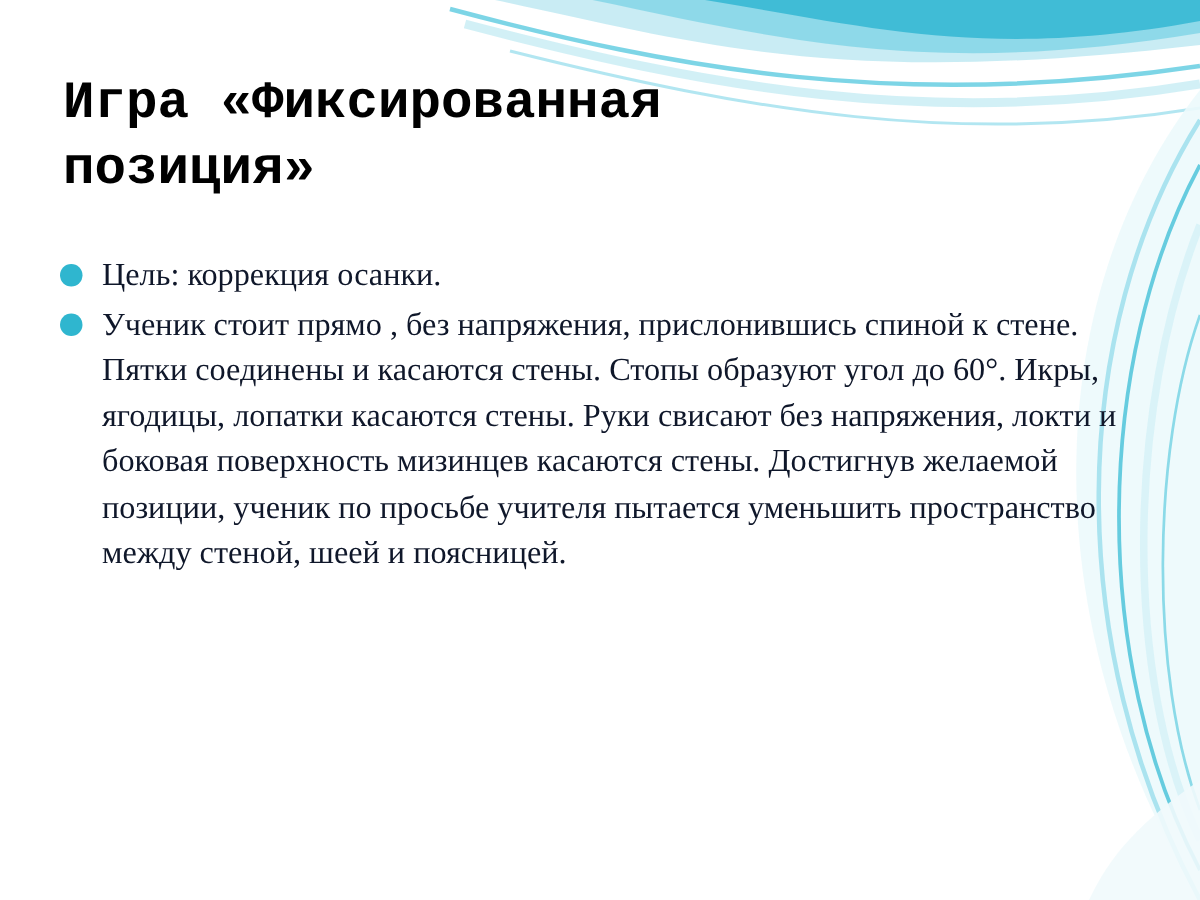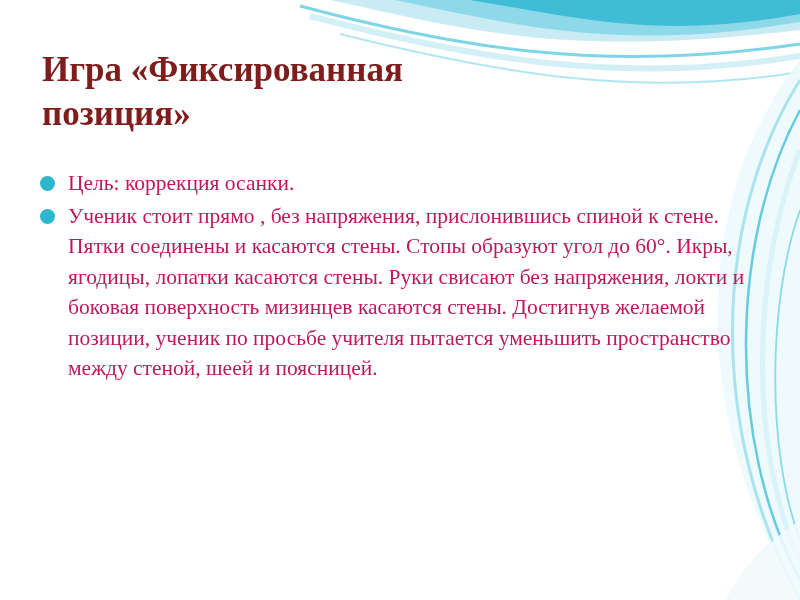--- a/index.html
+++ b/index.html
@@ -34,41 +34,41 @@
     left: 0;
     top: 0;
     width: 800px;
     height: 600px;
   }
   .title {
     position: absolute;
     left: 42px;
     top: 48px;
     width: 420px;
-    font-family: Liberation Serif, serif;
+    font-family: Liberation Mono, monospace;
     font-weight: bold;
     font-size: 35px;
     line-height: 1.25;
-    color: #7f1d1d;
+    color: #000000;
     letter-spacing: 0px;
   }
   .body-block {
     position: absolute;
     left: 36px;
     top: 168px;
     width: 730px;
   }
   .bullet-item {
     position: relative;
     padding-left: 32px;
     margin-bottom: 2px;
     font-family: "Liberation Serif", serif;
     font-size: 21.5px;
     line-height: 1.42;
-    color: #be185d;
+    color: #0f172a;
     text-align: left;
   }
   .bullet-item .dot {
     position: absolute;
     left: 4px;
     top: 8px;
     width: 15px;
     height: 15px;
     border-radius: 50%;
     background: #2fb6cf;

